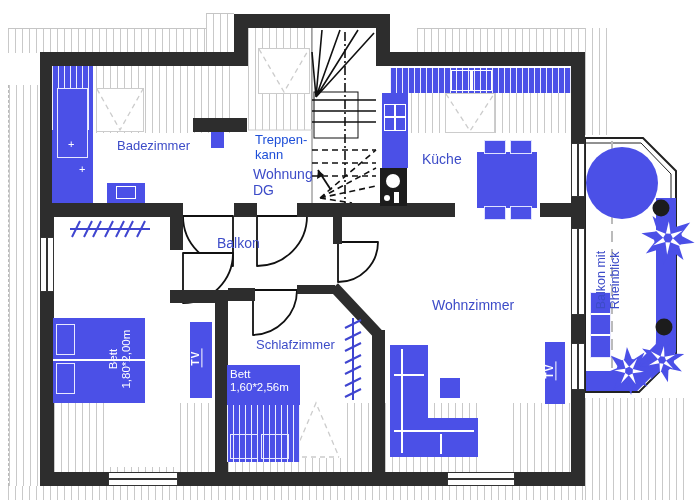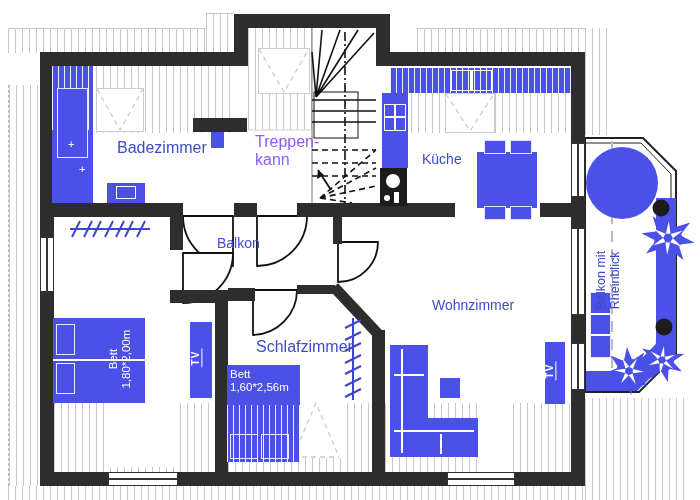--- a/index.html
+++ b/index.html
@@ -10,23 +10,23 @@
   .hatch{position:absolute;background:repeating-linear-gradient(90deg,#c9c9c9 0 1px,rgba(0,0,0,0) 1px 7px)}
   .hatch.topline{border-top:1px solid #c5c5c5}
   .hatch.dashleft{border-left:1px dashed #b9b9b9}
   .blue{position:absolute;background:#4b50e7}
   .stripes{background:#4b50e7 repeating-linear-gradient(90deg,rgba(255,255,255,.9) 0 1px,rgba(0,0,0,0) 1px 6px)}
   .winV{position:absolute;background:#fff;border:1px solid #333;box-sizing:border-box;
         background-image:linear-gradient(90deg,rgba(0,0,0,0) 0 45%,#333 45% 55%,rgba(0,0,0,0) 55%)}
   .winH{position:absolute;background:#fff;border:1px solid #333;box-sizing:border-box;
         background-image:linear-gradient(rgba(0,0,0,0) 0 45%,#333 45% 55%,rgba(0,0,0,0) 55%)}
   .rw{position:absolute;background:#fff;border:1.5px solid #ccc;box-sizing:border-box}
-  .lbl{position:absolute;color:#3d4cc8;font-size:16px;line-height:1.14;white-space:nowrap}
+  .lbl{position:absolute;color:#3d4cc8;font-size:13px;line-height:1.14;white-space:nowrap}
   .lbl.big{font-size:14px}
-  .lbl.gray{color:#8b5cf6}
+  .lbl.gray{color:#1d4ed8}
   .lbl.white{color:#fff;font-size:11.5px}
   .rot{transform:rotate(-90deg)}
   .wline{position:absolute;background:#fff}
   .pillow{position:absolute;border:1.5px solid #e8e8ff;box-sizing:border-box}
   .inset{position:absolute;border:1px solid #dfe2ff;box-sizing:border-box}
   .tvtxt{position:absolute;color:#fff;font-size:10px;font-weight:bold;letter-spacing:1px;
          transform:rotate(-90deg);border-bottom:1px solid #fff;padding:0 2px}
   svg{position:absolute;left:0;top:0}
 </style>
 </head>
@@ -239,20 +239,24 @@
   <div class="pillow" style="left:230px;top:434px;width:28px;height:25px"></div>
   <div class="pillow" style="left:261px;top:434px;width:28px;height:25px"></div>
 
   <div class="blue" style="left:590px;top:292px;width:21px;height:66px;border:1.5px solid #e8e8ff;box-sizing:border-box;background-image:linear-gradient(rgba(0,0,0,0) 0 31%,#fff 31% 34%,rgba(0,0,0,0) 34% 64%,#fff 64% 67%,rgba(0,0,0,0) 67%)"></div>
 
   <div class="lbl" style="left:117px;top:139px">Badezimmer</div>
   <div class="lbl gray" style="left:255px;top:133px">
     <div>Treppen-</div>
     <div>kann</div>
   </div>
+  <div class="lbl big" style="left:253px;top:167px">
+    <div>Wohnung</div>
+    <div>DG</div>
+  </div>
   <div class="lbl big" style="left:422px;top:152px">Küche</div>
   <div class="lbl big" style="left:217px;top:236px">Balkon</div>
   <div class="lbl" style="left:256px;top:338px">Schlafzimmer</div>
   <div class="lbl big" style="left:432px;top:298px">Wohnzimmer</div>
   <div class="lbl rot" style="left:562px;top:249px;width:92px;font-size:12.5px;text-align:left">
     <div>Balkon mit</div>
     <div>Rheinblick</div>
   </div>
   <div class="lbl white rot" style="left:80px;top:346px;width:80px;text-align:center">
     <div>Bett</div>

